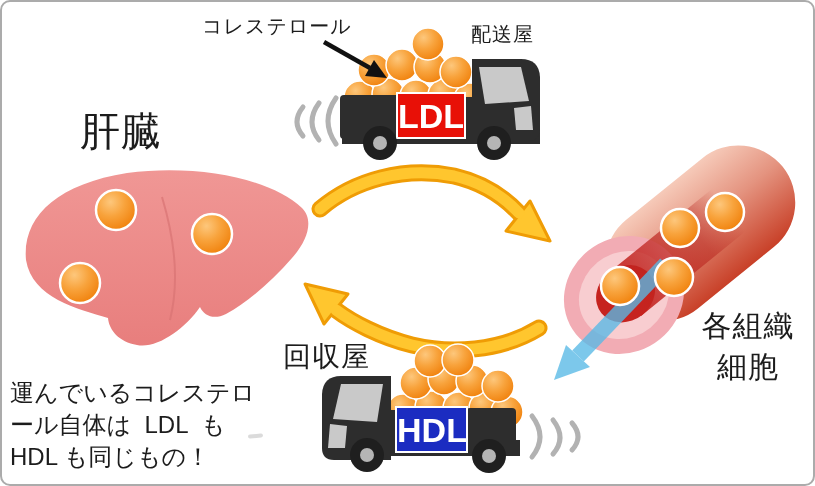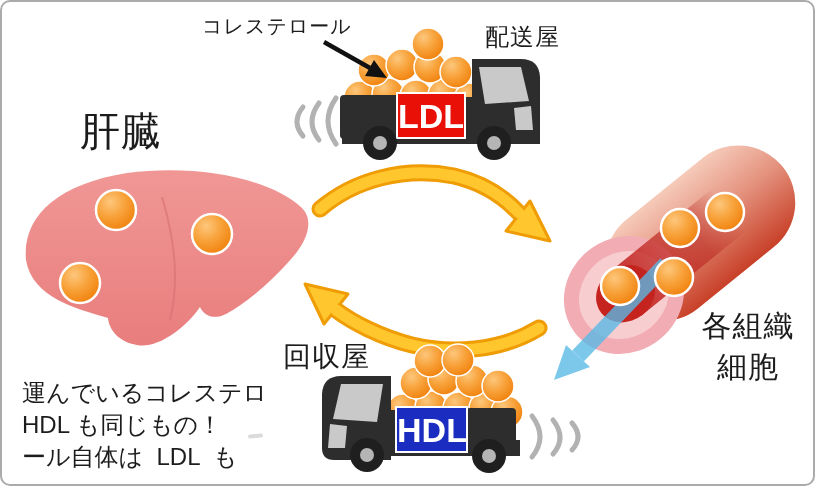--- a/index.html
+++ b/index.html
@@ -4,25 +4,25 @@
 <style>
   html,body{margin:0;padding:0;background:#fff;}
   .canvas{
     position:relative;width:815px;height:486px;box-sizing:border-box;
     background:#ffffff;border:2px solid #ababab;border-radius:10px;overflow:hidden;
     font-family:"Liberation Sans","DejaVu Sans",sans-serif;color:#1c1c1c;
   }
   .canvas svg{position:absolute;left:0;top:0;}
   .lbl{position:absolute;color:#1c1c1c;font-weight:500;letter-spacing:1px;line-height:1.15;}
   .lbl-cholesterol{left:200px;top:13px;font-size:20px;}
-  .lbl-delivery{left:469px;top:21px;font-size:24px;margin-left:14px;}
+  .lbl-delivery{left:469px;top:21px;font-size:20px;}
   .lbl-liver{left:78px;top:106px;font-size:40px;}
   .lbl-tissue{left:688px;top:303px;width:116px;text-align:center;font-size:30px;line-height:41px;}
   .lbl-collector{left:281px;top:339px;font-size:28px;}
-  .note{position:absolute;left:20px;top:375px;font-size:24px;line-height:32px;font-weight:500;}
+  .note{position:absolute;left:8px;top:375px;font-size:24px;line-height:32px;font-weight:500;}
   .note-line{white-space:pre;}
   .smudge{position:absolute;left:246px;top:432px;width:15px;height:4px;border-radius:3px;
     background:#cfcfcf;opacity:.75;transform:rotate(-6deg);}
 </style>
 </head>
 <body>
 
 <div class="canvas">
 
   <svg width="815" height="486" viewBox="0 0 815 486">
@@ -163,18 +163,18 @@
   <div class="lbl lbl-delivery">配送屋</div>
   <div class="lbl lbl-liver">肝臓</div>
   <div class="lbl lbl-tissue">
     <div>各組織</div>
     <div>細胞</div>
   </div>
   <div class="lbl lbl-collector">回収屋</div>
 
   <div class="note">
     <div class="note-line">運んでいるコレステロ</div>
+    <div class="note-line">ール自体は  LDL  も</div>
     <div class="note-line">HDL も同じもの！</div>
-    <div class="note-line">ール自体は  LDL  も</div>
   </div>
 
   <div class="smudge"></div>
 </div>
 
 </body></html>

